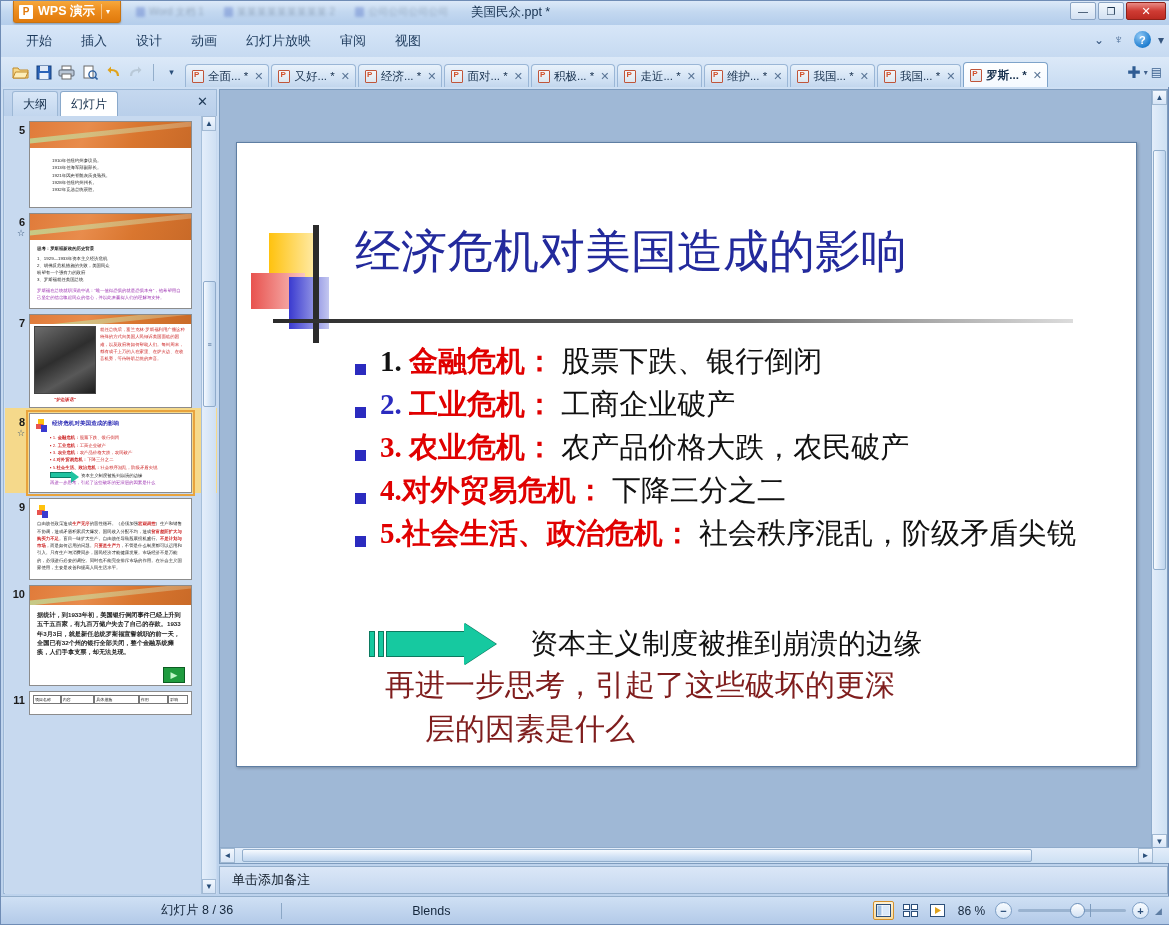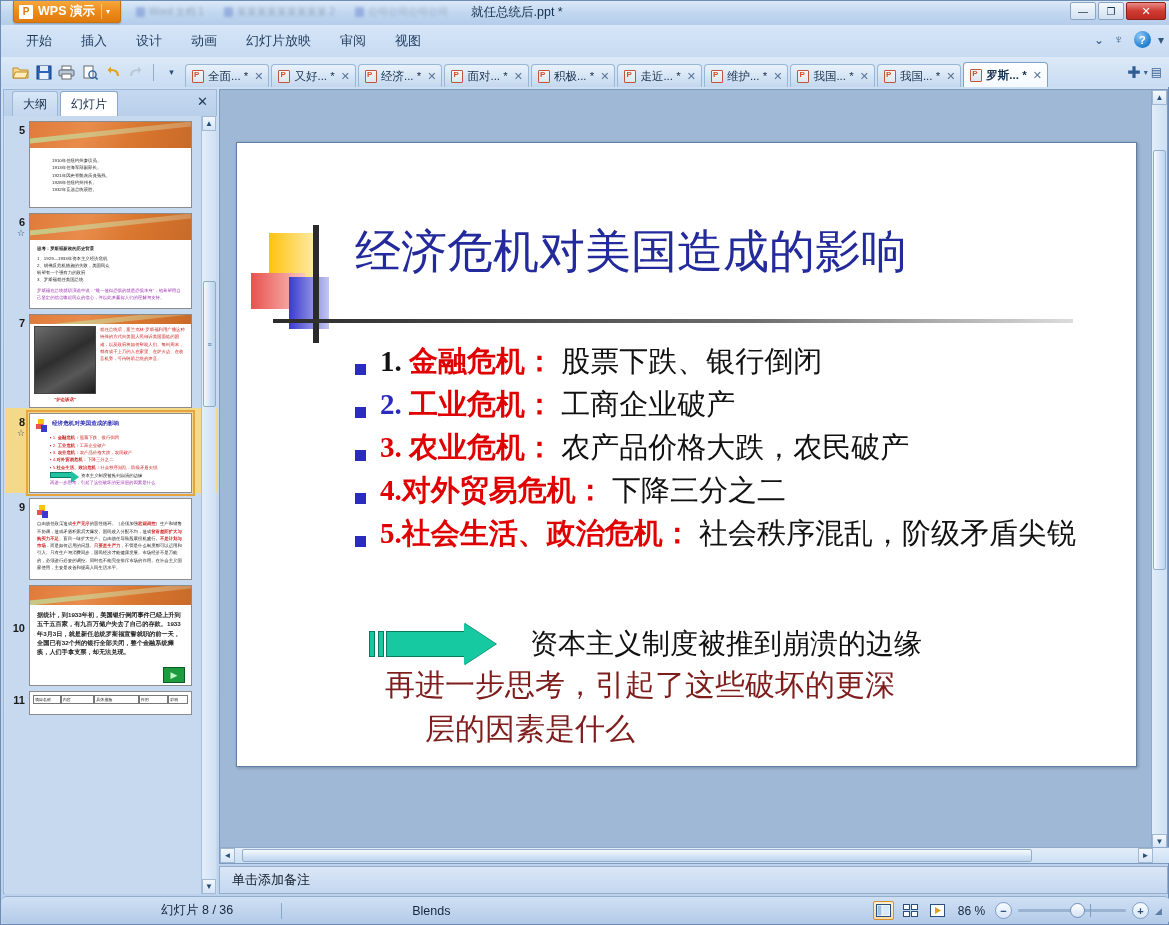--- a/index.html
+++ b/index.html
@@ -337,21 +337,21 @@
     border: 1px solid #93aecb;
     display: flex; align-items: center; padding-left: 12px;
     font-size: 13px; color: #101b28;
   }
 
   
   .statusbar {
     position: absolute; left: 0; bottom: 0; width: 1169px; height: 28px;
     background: linear-gradient(to bottom, #cfe0f4, #b3cae8);
     border-top: 1px solid #93aecb;
-    display: flex; align-items: center; border-radius: 6px;
+    display: flex; align-items: center;
   }
   .sb-slide { margin-left: 160px; font-size: 12.5px; color: #15273c; }
   .sb-div { width: 1px; height: 16px; background: #8ba7c6; margin-left: 48px; }
   .sb-theme { margin-left: 130px; font-size: 12.5px; color: #15273c; }
   .sb-right {
     position: absolute; right: 8px; display: flex; align-items: center; gap: 6px;
   }
   .view-btn {
     width: 21px; height: 19px; display: flex; align-items: center; justify-content: center;
     border: 1px solid transparent; border-radius: 2px; font-size: 12px; color: #2c4f7a;
@@ -401,21 +401,21 @@
       </div>
       <div class="ghost-tab">
         <span class="ico"></span>
         <span>某某某某某某某某某 2</span>
       </div>
       <div class="ghost-tab">
         <span class="ico"></span>
         <span>公司公司公司公司</span>
       </div>
     </div>
-    <div class="doc-title-top">就任总统后.ppt *</div>
+    <div class="doc-title-top">美国民众.ppt *</div>
     <div class="win-btns">
       <div class="win-btn">—</div>
       <div class="win-btn">❐</div>
       <div class="win-btn close">✕</div>
     </div>
   </div>
 
   <div class="menubar">
     <div class="menu-item">开始</div>
     <div class="menu-item">插入</div>
@@ -639,21 +639,21 @@
                 <i style="left:5px;top:6px;width:6px;height:7px;background:#3a3ad0;"></i>
               </div>
               <div class="th-text">
                 自由放任政策造成<span style="color:#cc2222;font-weight:bold;">生产无序</span>的恶性循环。（必须加强<span style="color:#cc2222;font-weight:bold;">宏观调控</span>）生产和销售不协调，造成矛盾积累后大爆发。国民收入分配不均，造成<span style="color:#cc2222;font-weight:bold;">贫富差距扩大与购买力不足</span>。盲目一味扩大生产。自由放任导致股票投机盛行。<span style="color:#cc2222;font-weight:bold;">不是计划与市场</span>，而是如何运用的问题。<span style="color:#cc2222;font-weight:bold;">只要是生产力</span>，不管是什么制度都可以运用和引入。只有生产与消费同步，国民经济才能健康发展。市场经济不是万能的，必须进行必要的调控。同时也不能完全排斥市场的作用。在社会主义国家使用，主要是改善和提高人民生活水平。
               </div>
             </div>
           </div>
         </div>
 
         <div class="thumb-row">
-          <div style="flex:none;width:22px;margin-top:34px;">
+          <div style="flex:none;width:22px;">
             <div class="thumb-num">10</div>
           </div>
           <div class="thumb-box">
             <div class="th-header" style="height:19px;"></div>
             <div style="padding:5px 7px 4px 7px;position:relative;height:80px;">
               <div class="th-text big">据统计，到1933年初，美国银行倒闭事件已经上升到五千五百家，有九百万储户失去了自己的存款。1933年3月3日，就是新任总统罗斯福宣誓就职的前一天，全国已有32个州的银行全部关闭，整个金融系统瘫痪，人们手拿支票，却无法兑现。</div>
               <div class="th-greenbtn" style="position:absolute;right:6px;bottom:2px;">▶</div>
             </div>
           </div>
         </div>

